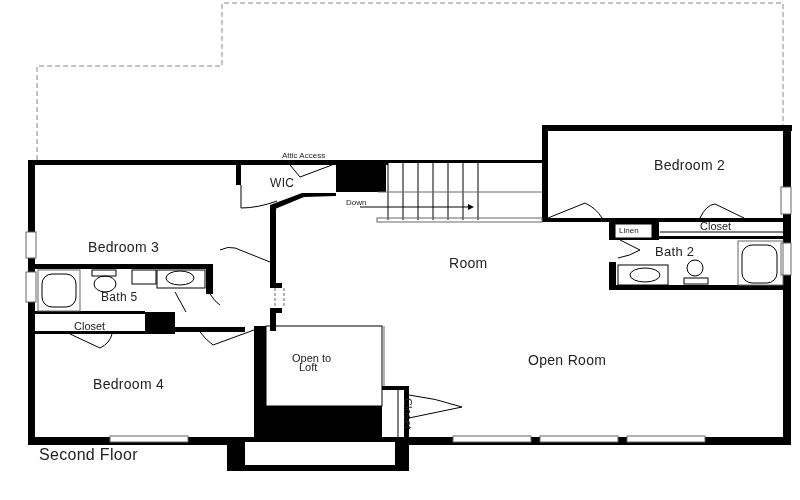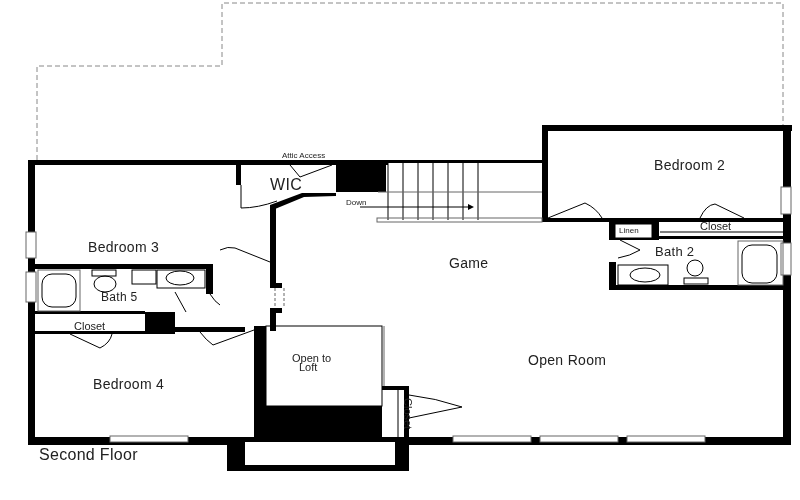--- a/index.html
+++ b/index.html
@@ -147,25 +147,25 @@
     <rect class="thin" x="684" y="278" width="24" height="6"></rect>
 
     <rect class="gray" x="738" y="241" width="45" height="44"></rect>
     <rect class="thin" x="742" y="245" width="35" height="38" rx="10"></rect>
   </g>
 </svg>
 
 <div class="lbl room" style="left:88px; top:203px;margin-top:36px;">Bedroom 3</div>
 <div class="lbl room" style="left:610px; top:157px;margin-left:44px;">Bedroom 2</div>
 <div class="lbl room" style="left:93px; top:376px;">Bedroom 4</div>
-<div class="lbl room" style="left:449px; top:255px;">Game</div>
+<div class="lbl room" style="left:449px; top:255px;">Room</div>
 <div class="lbl room" style="left:528px; top:352px;">Open Room</div>
 <div class="lbl room" style="left:655px; top:244px; font-size:13px;">Bath 2</div>
 <div class="lbl room" style="left:101px; top:290px; font-size:12px;">Bath 5</div>
-<div class="lbl room" style="left:270px; top:176px; font-size:16px;">WIC</div>
+<div class="lbl room" style="left:270px; top:176px; font-size:12px;">WIC</div>
 <div class="lbl small" style="left:292px; top:352px;">Open to</div>
 <div class="lbl small" style="left:299px; top:361px;">Loft</div>
 <div class="lbl small" style="left:700px; top:220px;">Closet</div>
 <div class="lbl small" style="left:74px; top:320px;">Closet</div>
 <div class="lbl small vert" style="left:414px; top:398px;">Closet</div>
 <div class="lbl tiny" style="left:619px; top:226px;">Linen</div>
 <div class="lbl tiny" style="left:282px; top:151px;text-align:right;">Attic Access</div>
 <div class="lbl tiny" style="left:346px; top:198px;">Down</div>
 <div class="lbl room" style="left:39px; top:446px; font-size:16px;">Second Floor</div>
 

